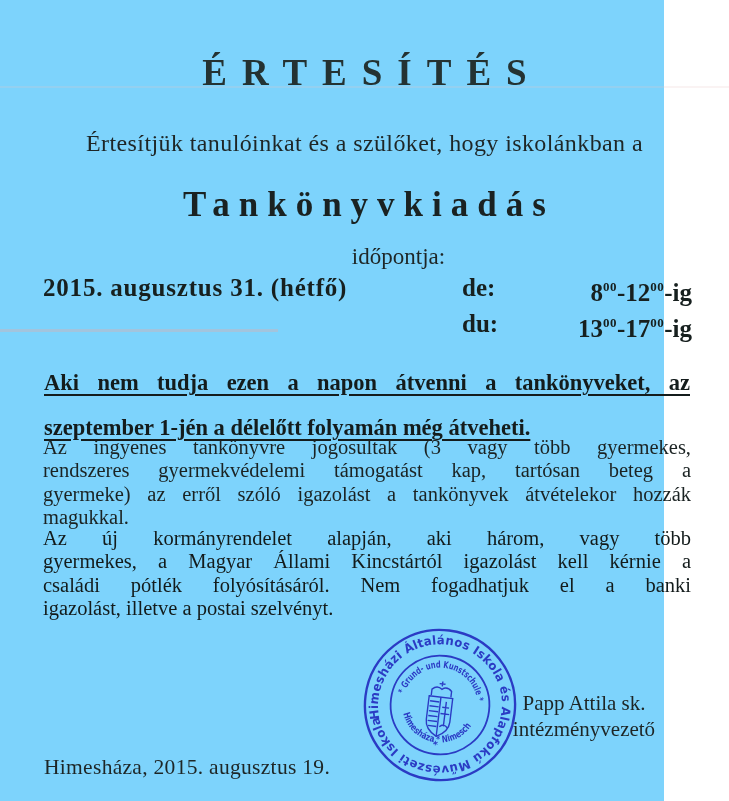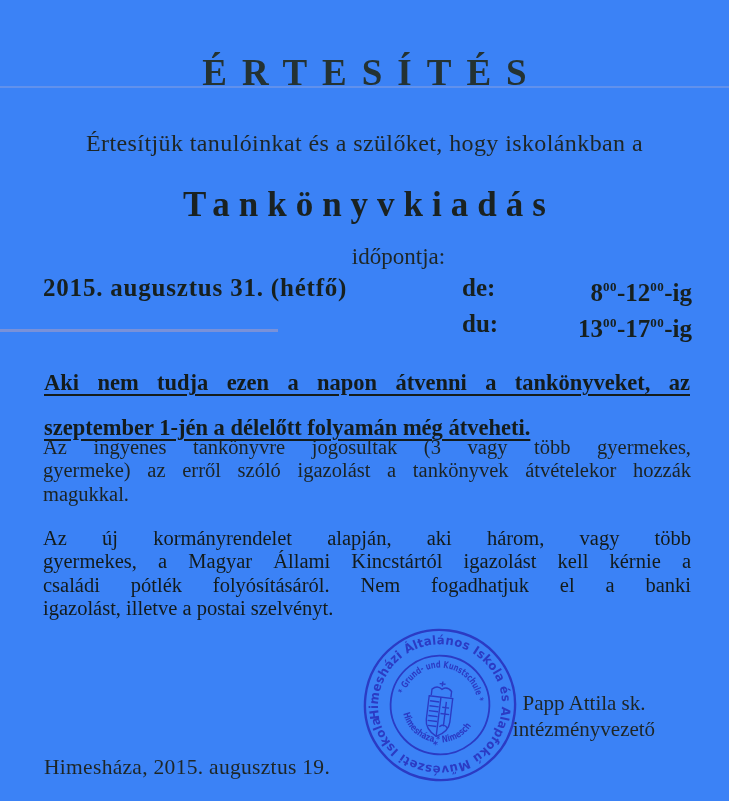--- a/index.html
+++ b/index.html
@@ -1,19 +1,19 @@
 <!DOCTYPE html>
 <html><head>
 <meta charset="utf-8">
 <style>
   html,body{margin:0;padding:0;}
   body{width:729px;height:801px;overflow:hidden;}
   .page{
-    position:relative;width:729px;height:801px;
-    background:#3b82f6;
+    position:relative;width:664px;height:801px;
+    background:#7dd3fc;
     font-family:"Liberation Serif","DejaVu Serif",serif;
     color:#1c2424;
   }
   .abs{position:absolute;}
   .doc-title{
     left:0;top:26px;width:729px;text-align:center;
     font-size:37px;font-weight:bold;letter-spacing:15px;text-indent:15px;
     color:#243232;
   }
   .intro-line{
@@ -95,20 +95,21 @@
     </div>
   </div>
 
   <div class="abs notice">
     <div class="pline just">Aki nem tudja ezen a napon átvenni a tankönyveket, az</div>
     <div class="pline">szeptember 1-jén a délelőtt folyamán még átveheti.</div>
   </div>
 
   <div class="abs para">
     <div class="pline just"><span>Az ingyenes tankönyvre jogosultak </span><span class="it">(3 vagy több gyermekes,</span><span></span></div>
+    <div class="pline just"><span></span><span class="it">rendszeres gyermekvédelemi támogatást kap, tartósan beteg a</span><span></span></div>
     <div class="pline just"><span></span><span class="it">gyermeke)</span><span> az erről szóló igazolást a tankönyvek átvételekor hozzák</span></div>
     <div class="pline"><span>magukkal.</span><span class="it"></span><span></span></div>
   </div>
 
   <div class="abs para bold">
     <div class="pline just">Az új kormányrendelet alapján, aki három, vagy több</div>
     <div class="pline just">gyermekes, a Magyar Állami Kincstártól igazolást kell kérnie a</div>
     <div class="pline just">családi pótlék folyósításáról. Nem fogadhatjuk el a banki</div>
     <div class="pline">igazolást, illetve a postai szelvényt.</div>
   </div>

